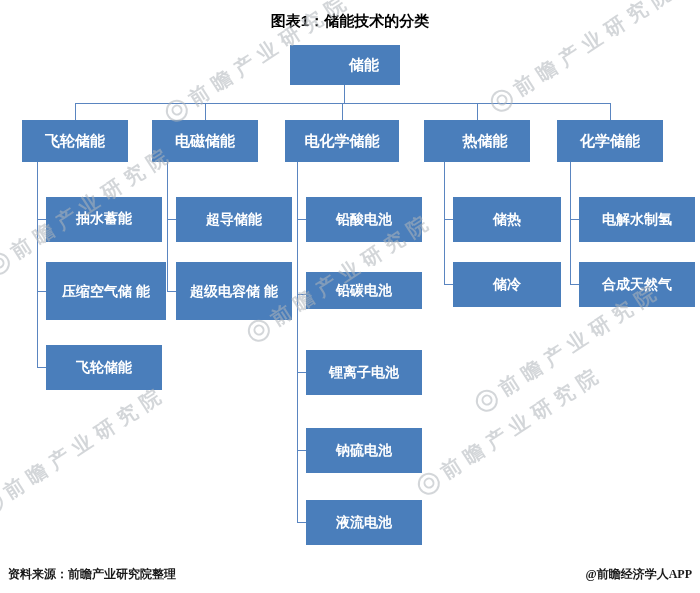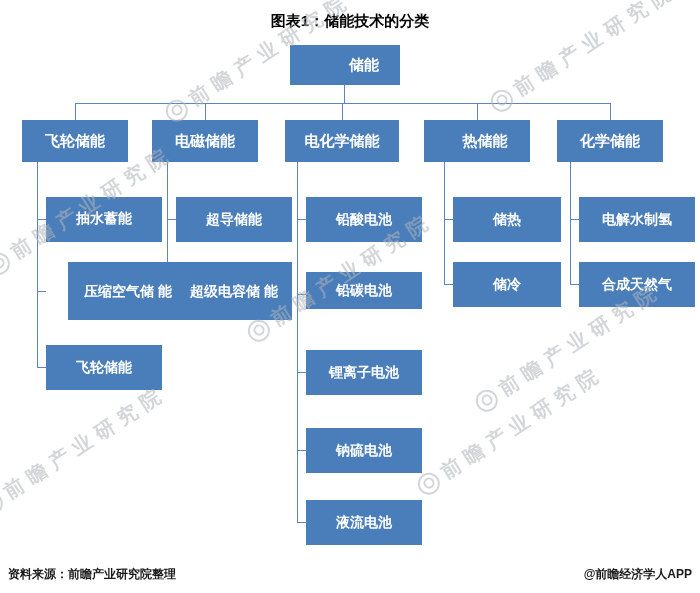--- a/index.html
+++ b/index.html
@@ -27,21 +27,21 @@
   }
   .wm-logo{
     width:18px;height:18px;border:2px solid rgba(175,180,186,0.55);border-radius:50%;
     display:inline-flex;align-items:center;justify-content:center;flex:0 0 auto;
   }
   .wm-logo::after{content:"";width:7px;height:7px;border:2px solid rgba(175,180,186,0.55);border-radius:50%;}
   .footer-source{
     position:absolute;left:8px;top:566px;font-size:12px;font-weight:bold;color:#1a1a1a;z-index:3;
   }
   .footer-credit{
-    position:absolute;right:8px;top:566px;font-size:12px;font-weight:bold;color:#1a1a1a;z-index:3;
+    position:absolute;right:8px;top:566px;font-size:12px;font-weight:bold;color:#1a1a1a;z-index:3;font-family:Liberation Serif, serif;
   }
 </style>
 </head>
 <body>
 
 <div class="stage" style="--box-color: #4a7ebb; --line-color: #5a85c0; --box-text: #ffffff;">
 
   <div class="title">图表1：储能技术的分类</div>
 
   <div class="watermark" style="left:160px;top:105px;">
@@ -88,21 +88,21 @@
   <div class="box" style="left:285px;top:120px;width:114px;height:42px;">电化学储能</div>
   <div class="box" style="left:424px;top:120px;width:106px;height:42px;padding-left:20px;">热储能</div>
   <div class="box" style="left:557px;top:120px;width:106px;height:42px;">化学储能</div>
 
   <div class="vline" style="left:37px;top:162px;height:205px;"></div>
   <div class="hline" style="left:37px;top:219px;width:9px;"></div>
   <div class="hline" style="left:37px;top:291px;width:9px;"></div>
   <div class="hline" style="left:37px;top:367px;width:9px;"></div>
 
   <div class="box leaf" style="left:46px;top:197px;width:116px;height:45px;font-family:Liberation Serif, serif;">抽水蓄能</div>
-  <div class="box leaf" style="left:46px;top:262px;width:120px;height:58px;margin-left:22px;">压缩空气储
+  <div class="box leaf" style="left:46px;top:262px;width:120px;height:58px;">压缩空气储
 能</div>
   <div class="box leaf" style="left:46px;top:345px;width:116px;height:45px;">飞轮储能</div>
 
   <div class="vline" style="left:167px;top:162px;height:129px;"></div>
   <div class="hline" style="left:167px;top:219px;width:9px;"></div>
   <div class="hline" style="left:167px;top:291px;width:9px;"></div>
 
   <div class="box leaf" style="left:176px;top:197px;width:116px;height:45px;">超导储能</div>
   <div class="box leaf" style="left:176px;top:262px;width:116px;height:58px;">超级电容储
 能</div>

